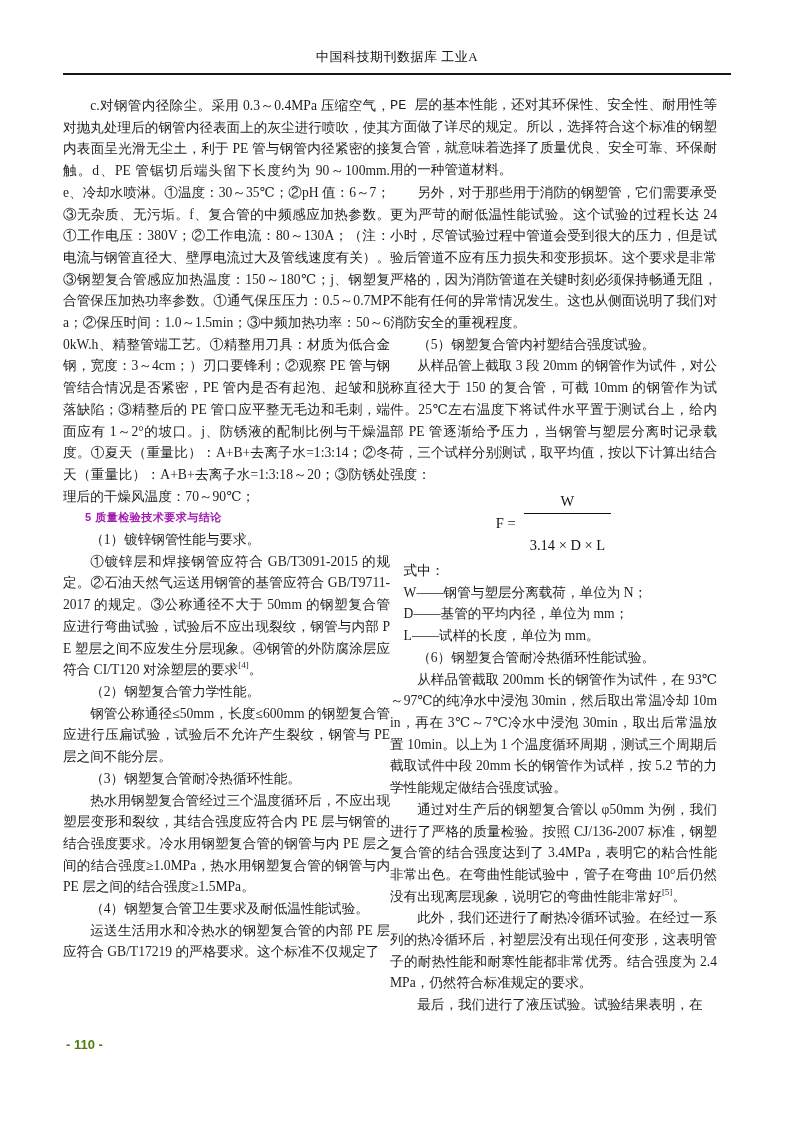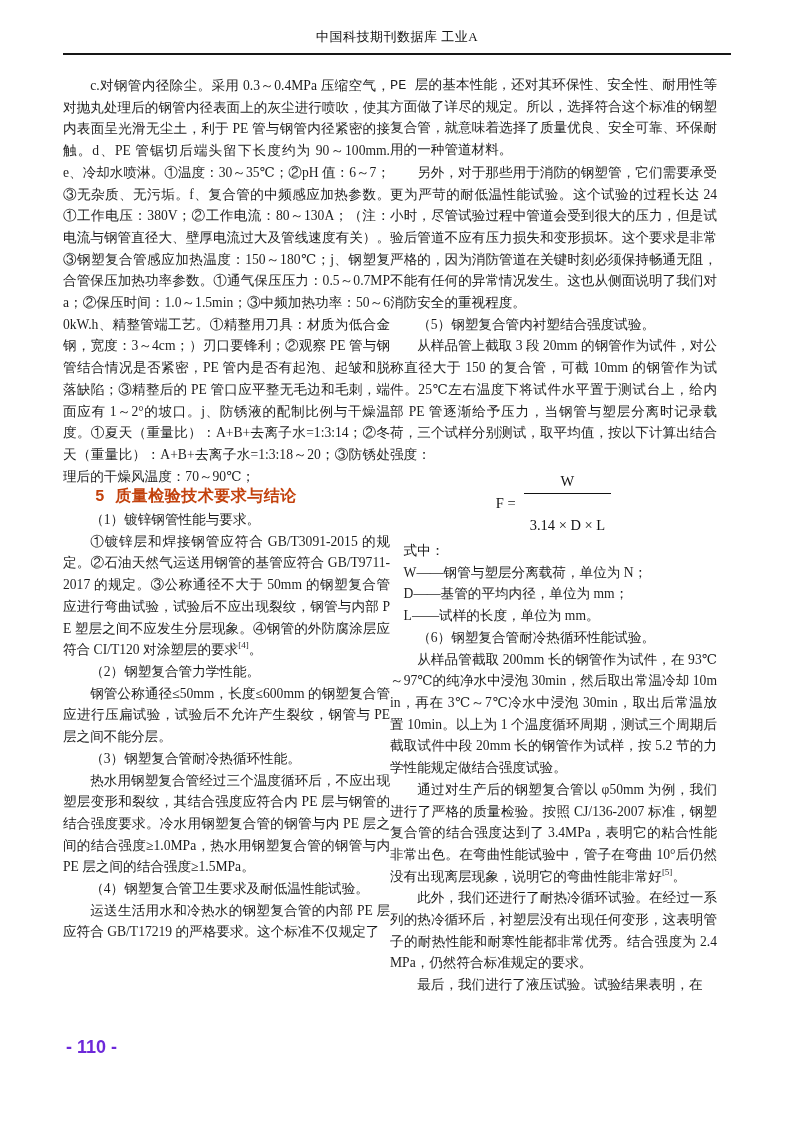--- a/index.html
+++ b/index.html
@@ -3,47 +3,47 @@
 <meta charset="utf-8">
 <style>
   html, body { margin: 0; padding: 0; background: #ffffff; }
   body {
     width: 794px; height: 1123px;
     font-family: "Liberation Serif", "DejaVu Serif", serif;
     color: #1e1e1e;
     position: relative;
     overflow: hidden;
   }
-  .page { position: relative; width: 794px; height: 837px; box-sizing: border-box; padding: 28px 63px 0 63px; }
+  .page { position: relative; width: 794px; height: 837px; box-sizing: border-box; padding: 48px 63px 0 63px; }
   .hdr { text-align: center; font-size: 13px; letter-spacing: 0.5px; color: #111; }
   .hdr-rule { border-bottom: 2px solid #161616; margin-top: 7px; }
   .columns { display: flex; margin-top: 20px; }
   .col { width: 327px; flex: 0 0 327px; font-size: 13.6px; line-height: 21.7px; text-align: justify; }
   .col p { margin: 0; text-indent: 2em; word-break: break-all; }
   .col p.noindent { text-indent: 0; font-family: Liberation Mono, monospace; }
   .section-heading {
-    font-family: Liberation Mono, monospace;
-    font-size: 16px; font-weight: bold; color: #c2410c;
+    font-family: Liberation Sans, sans-serif;
+    font-size: 11px; font-weight: bold; color: #a21caf;
     margin: 13px 0 9px 0; text-indent: 0; letter-spacing: 0.5px;
   }
   sup.cite { font-size: 9px; line-height: 0; }
   .formula-row {
     display: flex; justify-content: center; align-items: center;
     gap: 8px; margin: 5px 0 3px 0;
     font-family: "Liberation Serif", "DejaVu Serif", serif;
     font-size: 14.5px; color: #111;
   }
   .frac { display: inline-flex; flex-direction: column; text-align: center; }
   .frac .num { padding: 0 10px 1px 10px; border-bottom: 1.2px solid #111; }
   .frac .den { padding: 1px 6px 0 6px; margin-top: 20px; }
   .where-label, .def-line { text-indent: 1em !important; }
   .footer {
     position: absolute; left: 66px; top: 1037px;
     font-family: "Liberation Sans", "DejaVu Sans", sans-serif;
-    font-size: 18px; font-weight: bold; color: #6d28d9;
+    font-size: 13px; font-weight: bold; color: #4d7c0f;
   }
 </style>
 </head>
 <body>
 
 <div class="page">
 
   <div class="hdr">中国科技期刊数据库 工业A</div>
   <div class="hdr-rule"></div>
 

